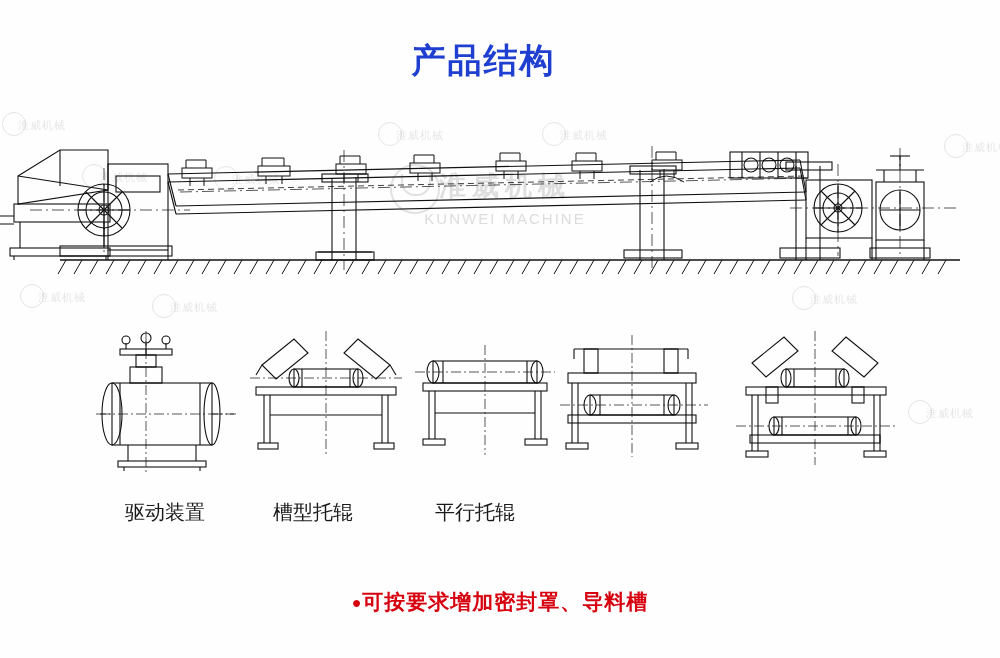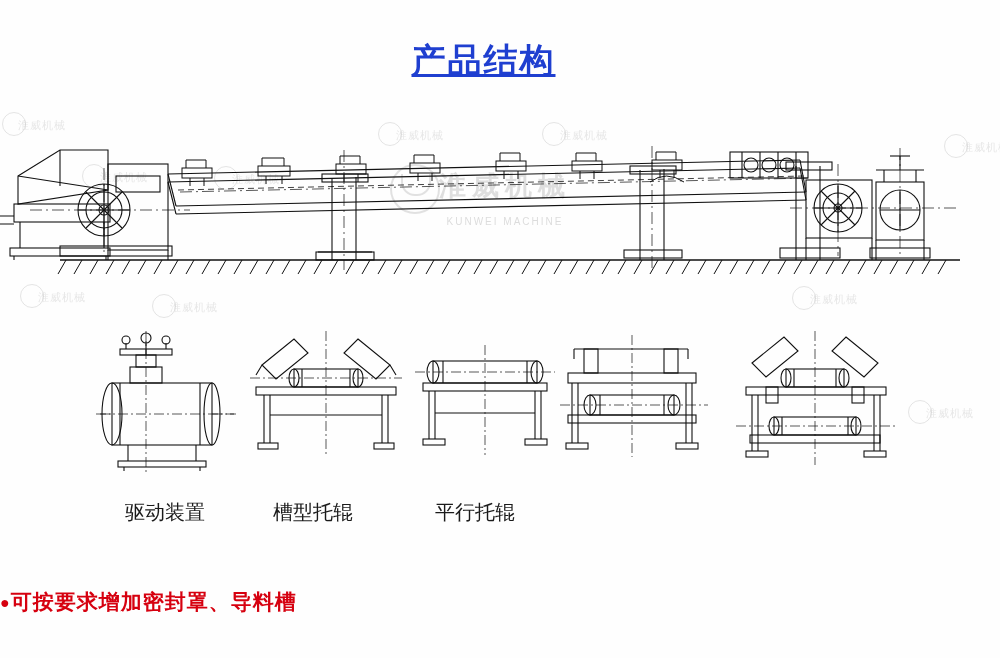--- a/index.html
+++ b/index.html
@@ -23,21 +23,20 @@
   .title {
     position: absolute;
     top: 38px;
     left: 0;
     width: 967px;
     text-align: center;
     font-size: 34px;
     font-weight: bold;
     color: #1f3fd0;
     letter-spacing: 2px;
-    text-decoration: underline;
   }
   
   .wm {
     position: absolute;
     color: rgba(150,150,150,0.22);
     font-size: 11px;
     font-family: "Liberation Sans", sans-serif;
     letter-spacing: 1px;
     pointer-events: none;
     user-select: none;
@@ -58,24 +57,24 @@
     pointer-events: none;
     user-select: none;
   }
   .wm-center .cn {
     font-size: 27px;
     color: rgba(150,150,150,0.30);
     letter-spacing: 6px;
     font-weight: bold;
   }
   .wm-center .en {
-    font-size: 10px;
+    font-size: 15px;
     color: rgba(150,150,150,0.32);
     letter-spacing: 2px;
-    margin-top: 12px;
+    margin-top: 6px;
   }
   .wm-center .logo {
     position: absolute;
     left: 20px;
     top: -4px;
     width: 46px;
     height: 46px;
     border: 2px solid rgba(150,150,150,0.28);
     border-radius: 50%;
   }
@@ -119,21 +118,21 @@
     text-align: center;
     font-size: 20px;
     color: #1a1a1a;
     font-family: "Liberation Sans", sans-serif;
   }
   .note {
     position: absolute;
     top: 588px;
     left: 0;
     width: 1000px;
-    text-align: left;
+    text-align: center;
     font-size: 21px;
     font-weight: bold;
     color: #d6000f;
     letter-spacing: 1px;
   }
   .note .dot {
     font-size: 16px;
     vertical-align: middle;
   }
   svg { display: block; }

